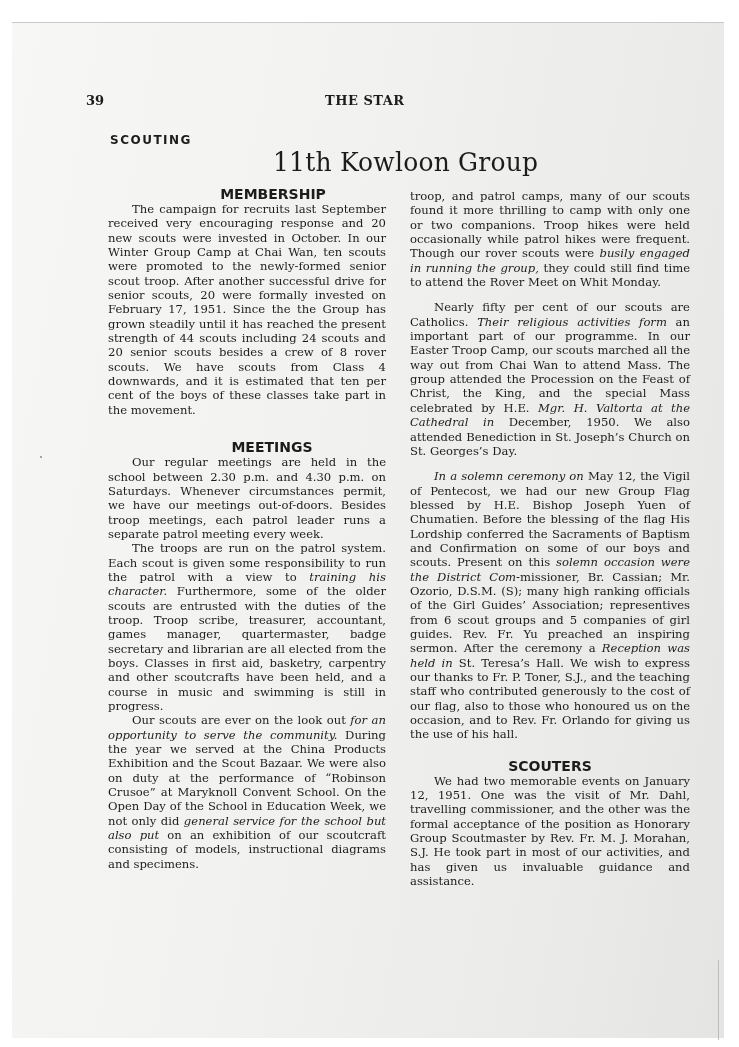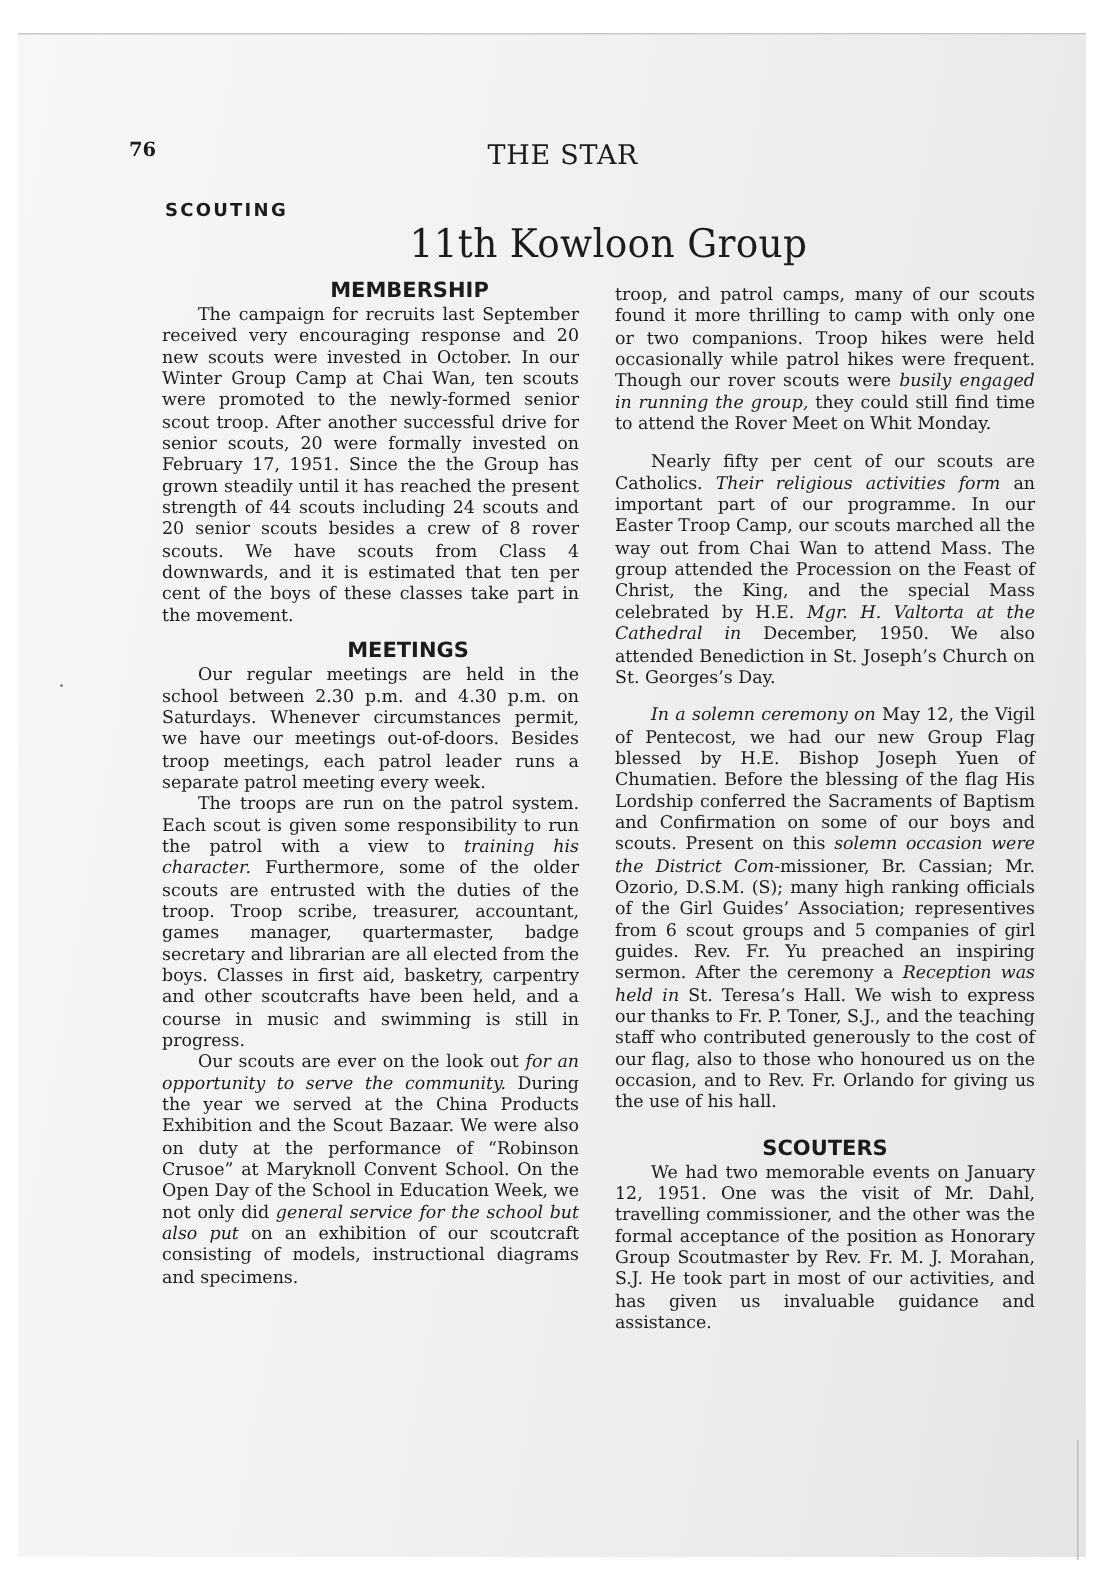--- a/index.html
+++ b/index.html
@@ -11,53 +11,53 @@
   }
   .page {
     position: absolute; left: 12px; top: 22px; width: 712px; height: 1015px;
     background: linear-gradient(100deg, #f7f7f5 0%, #f1f1ef 45%, #e9e9e7 85%, #e4e4e2 100%);
     border-top: 1px solid #c8c8c6;
   }
   .edge-right {
     position: absolute; left: 718px; top: 960px; width: 1px; height: 80px; background: #bdbdbb;
   }
   .page-num { position: absolute; left: 86px; top: 93px; font-size: 13px; font-weight: bold; }
-  .running-head { position: absolute; left: 325px; top: 93px; font-size: 18px; font-weight: normal; letter-spacing: 0.5px; text-align: center; }
+  .running-head { position: absolute; left: 325px; top: 93px; font-size: 13px; font-weight: bold; letter-spacing: 0.5px; text-align: center; }
   .section-label {
     position: absolute; left: 110px; top: 133px;
     font-family: "DejaVu Sans", sans-serif; font-weight: bold; font-size: 12px; letter-spacing: 1.5px;
   }
   .article-title {
     position: absolute; left: 273px; top: 148px;
     font-family: "DejaVu Serif", serif; font-size: 25px; font-weight: normal; letter-spacing: 0.2px;
     transform: scaleY(1.05);
   }
   .col { position: absolute; width: 278px; font-size: 11.6px; line-height: 14.35px; }
   .col-left { left: 108px; top: 186px; }
   .col-right { left: 410px; top: 189px; width: 280px; }
   .heading {
     font-family: "DejaVu Sans", sans-serif; font-weight: bold; font-size: 14px;
     text-align: center; margin: 0; padding-left: 50px; line-height: 16px;
   }
   .heading.first { padding-left: 52px; }
   p { margin: 0; text-align: justify; text-indent: 24px; }
   p.gap { margin-top: 9px; }
-  .h-gap { margin-top: 9px; }
+  .h-gap { margin-top: 22px; }
   .right-head { padding-left: 0; margin-top: 16px; }
   .dot { position: absolute; width: 2px; height: 2px; background: #888; border-radius: 50%; }
   i { font-style: italic; }
 </style>
 </head>
 <body>
 
 <div class="page"></div>
 <div class="edge-right"></div>
 <div class="dot" style="left:40px;top:456px;"></div>
 
-<div class="page-num">76</div>
+<div class="page-num">39</div>
 <div class="running-head">THE STAR</div>
 
 <div class="section-label">SCOUTING</div>
 <div class="article-title">11th Kowloon Group</div>
 
 <div class="col col-left">
   <h3 class="heading first">MEMBERSHIP</h3>
   <p>The campaign for recruits last September received very encouraging response and 20 new scouts were invested in October. In our Winter Group Camp at Chai Wan, ten scouts were promoted to the newly-formed senior scout troop. After another successful drive for senior scouts, 20 were formally invested on February 17, 1951. Since the the Group has grown steadily until it has reached the present strength of 44 scouts including 24 scouts and 20 senior scouts besides a crew of 8 rover scouts. We have scouts from Class 4 downwards, and it is estimated that ten per cent of the boys of these classes take part in the movement.</p>
 
   <h3 class="heading h-gap">MEETINGS</h3>

